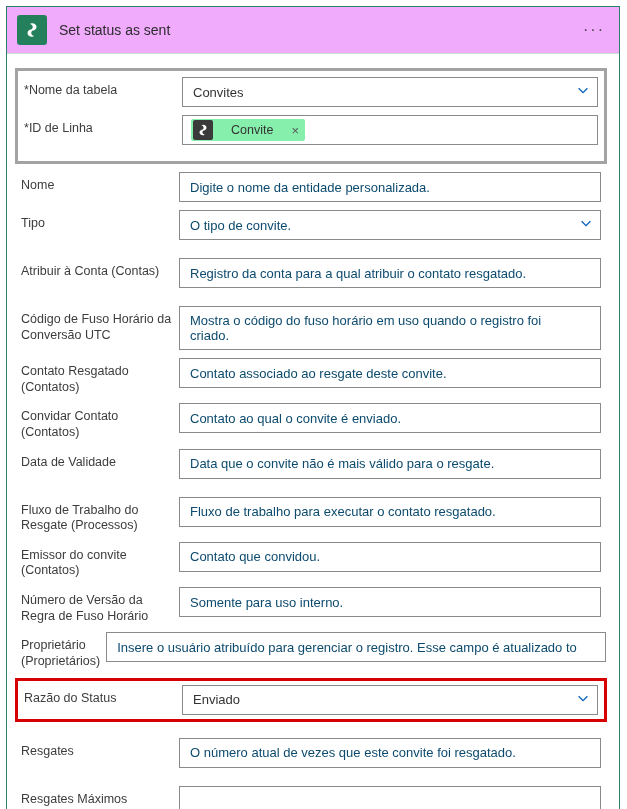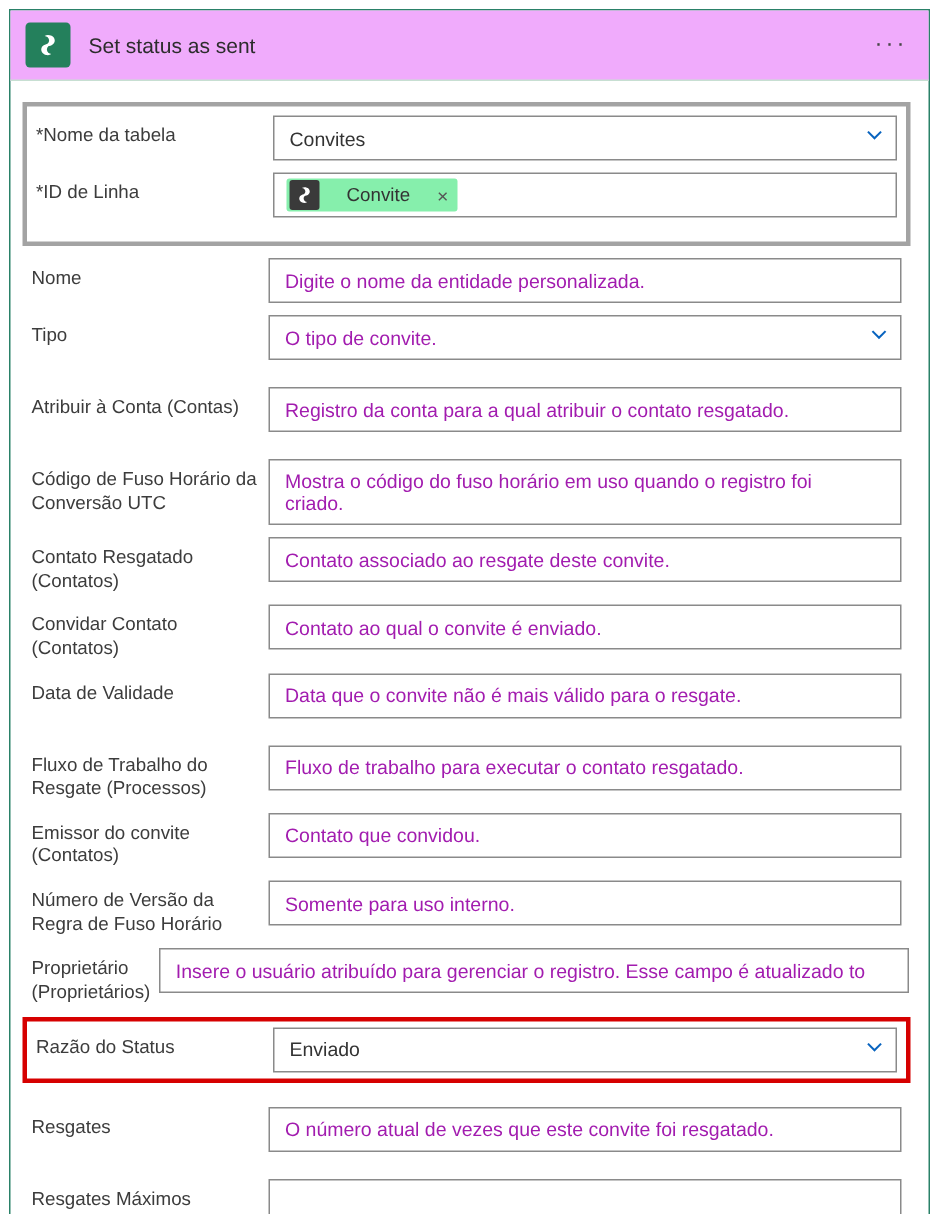--- a/index.html
+++ b/index.html
@@ -44,21 +44,21 @@
   .inp {
     width: 100%;
     border: 1px solid #8a8a8a;
     font-size: 13px;
     padding: 6px 28px 6px 10px;
     color: #333;
     background: #fff;
     min-height: 30px;
     display: flex; align-items: center; gap: 4px;
   }
-  .inp.placeholder { color: #a21caf; }
+  .inp.placeholder { color: #0c4a6e; }
   .chev {
     position: absolute; right: 8px; top: 50%; transform: translateY(-50%);
     pointer-events: none;
   }
   .chev svg { width: 14px; height: 14px; }
   .chip {
     display: inline-flex; align-items: center;
     background: #86efac;
     border-radius: 2px;
     padding: 1px 6px 1px 2px;

